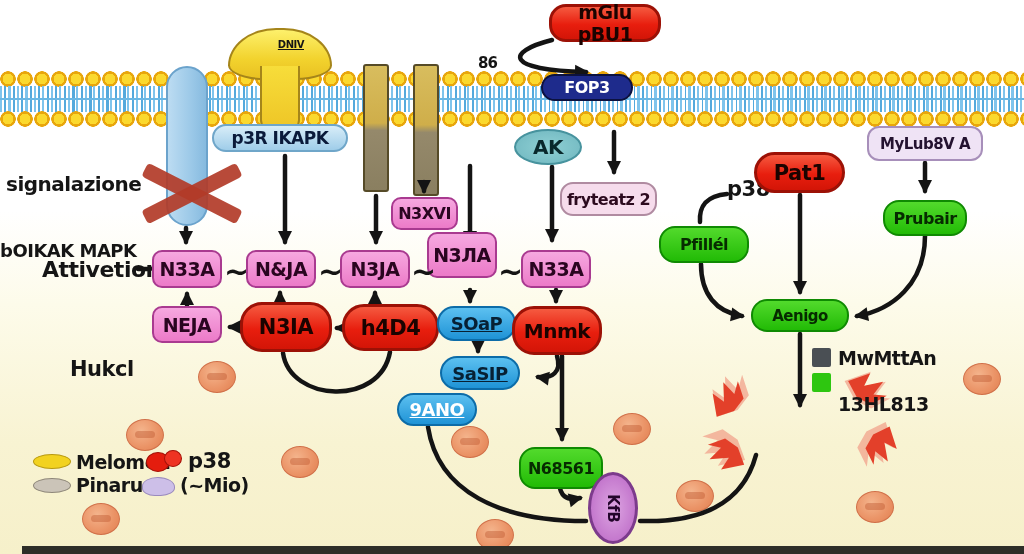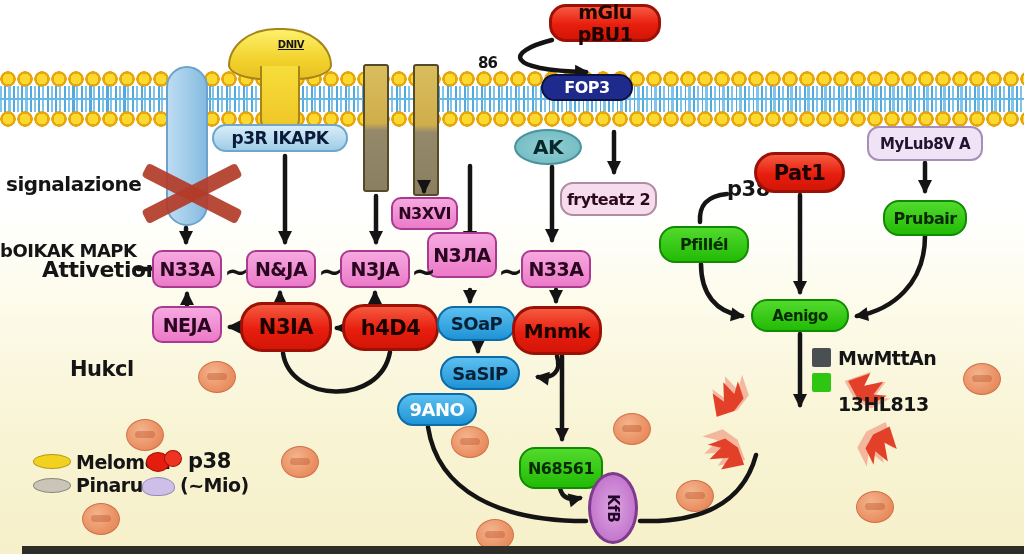--- a/index.html
+++ b/index.html
@@ -14,21 +14,21 @@
   .heads.top{top:0;} .heads.bot{bottom:0;}
   .tails{position:absolute;left:0;top:18px;width:100%;height:26px;
     background:
       linear-gradient(#69b7e4,#69b7e4) 0 12px/100% 2px no-repeat,
       repeating-linear-gradient(90deg,#7fc4ec 0 2px,rgba(0,0,0,0) 2px 4.5px,#54a9dc 4.5px 6.5px,rgba(0,0,0,0) 6.5px 8.5px);}
   
   .box{position:absolute;display:flex;align-items:center;justify-content:center;
     font-weight:bold;z-index:5;box-sizing:border-box;text-align:center;letter-spacing:-.5px;}
   .red{background:linear-gradient(180deg,#f55a40,#e81e0e 55%,#d31507);border:3px solid #9c1106;color:#1b0300;border-radius:22px;}
   .pink{background:linear-gradient(180deg,#f6a8e0,#ec7ac8);border:2.5px solid #a93a90;color:#2a0520;border-radius:10px;}
-  .blue{background:linear-gradient(180deg,#5cc0f0,#1f93d6);border:2.5px solid #0c6ca8;color:#072033;border-radius:17px;}
+  .blue{background:linear-gradient(180deg,#5cc0f0,#1f93d6);border:2.5px solid #0c6ca8;color:#072033;border-radius:17px;text-decoration:underline;}
   .green{background:linear-gradient(180deg,#52da2c,#22bb06);border:2.5px solid #0f8a02;color:#062b00;border-radius:16px;}
   .navy{background:#1e2b8c;border:2px solid #0c123f;color:#fff;border-radius:14px;}
   .teal{background:radial-gradient(#8fd0d4,#6fb6bf);border:2.5px solid #47939e;color:#09282c;border-radius:50%;}
   .lav{background:#efe3f5;border:2px solid #a78fba;color:#241230;border-radius:12px;}
   .lpink{background:#f6dcec;border:2px solid #b08ba1;color:#2c0a1e;border-radius:13px;}
   .purple{background:radial-gradient(#dda5e2,#b964c4);border:3px solid #7c3b8c;color:#23052b;border-radius:50%;}
   .lbl{position:absolute;font-weight:bold;color:#151515;z-index:5;white-space:nowrap;letter-spacing:-.5px;}
   .tilde{position:absolute;z-index:5;font-weight:bold;font-size:30px;color:#141414;}
   
   .bluerec{position:absolute;left:166px;top:66px;width:42px;height:160px;z-index:2;

